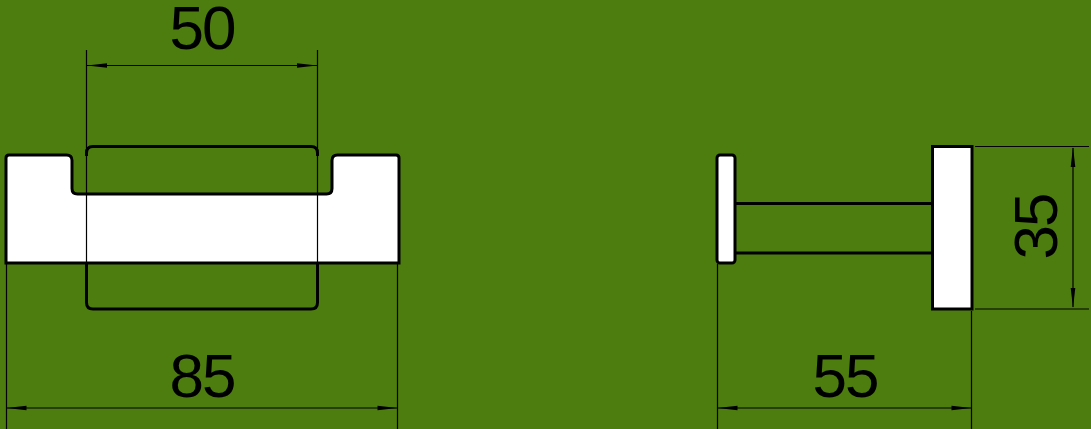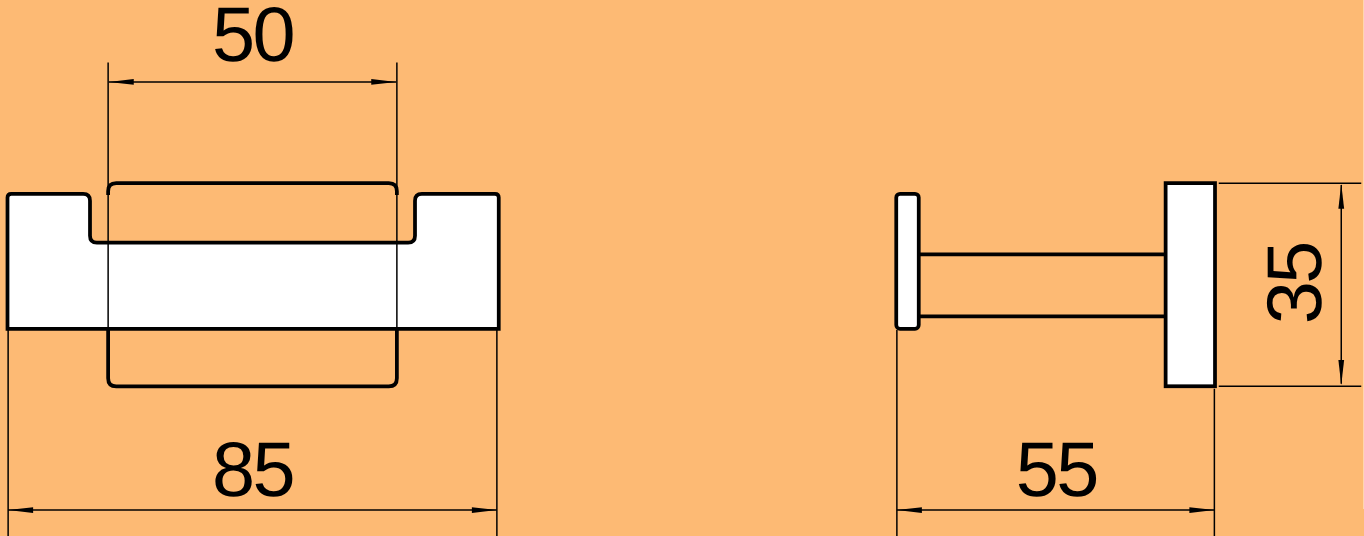--- a/index.html
+++ b/index.html
@@ -4,21 +4,21 @@
 <style>
   html, body {
     margin: 0;
     padding: 0;
     background: #ffffff;
   }
   .canvas {
     position: relative;
     width: 1091px;
     height: 429px;
-    background: #fdba74;
+    background: #4d7c0f;
     overflow: hidden;
   }
   svg text {
     font-family: "Liberation Sans", "DejaVu Sans", sans-serif;
     font-size: 62px;
     letter-spacing: -2px;
     fill: #000000;
   }
   .thick {
     stroke: #000000;

